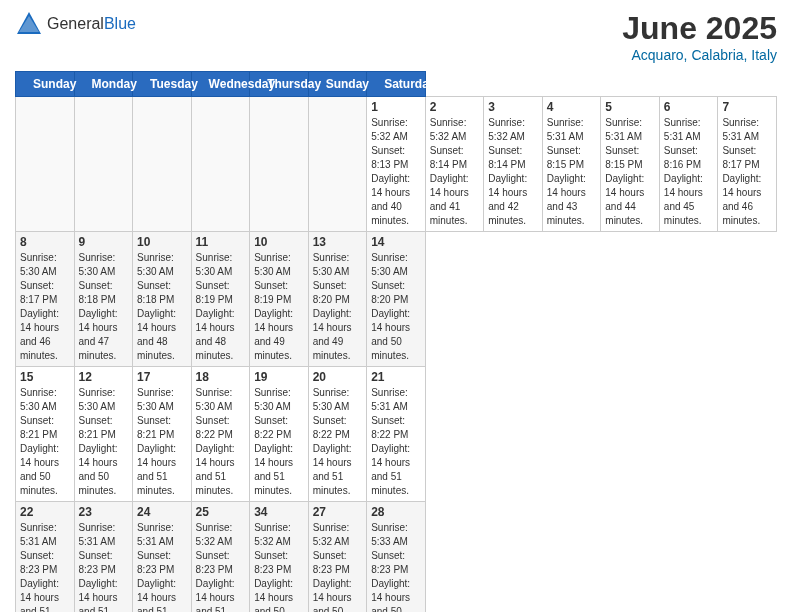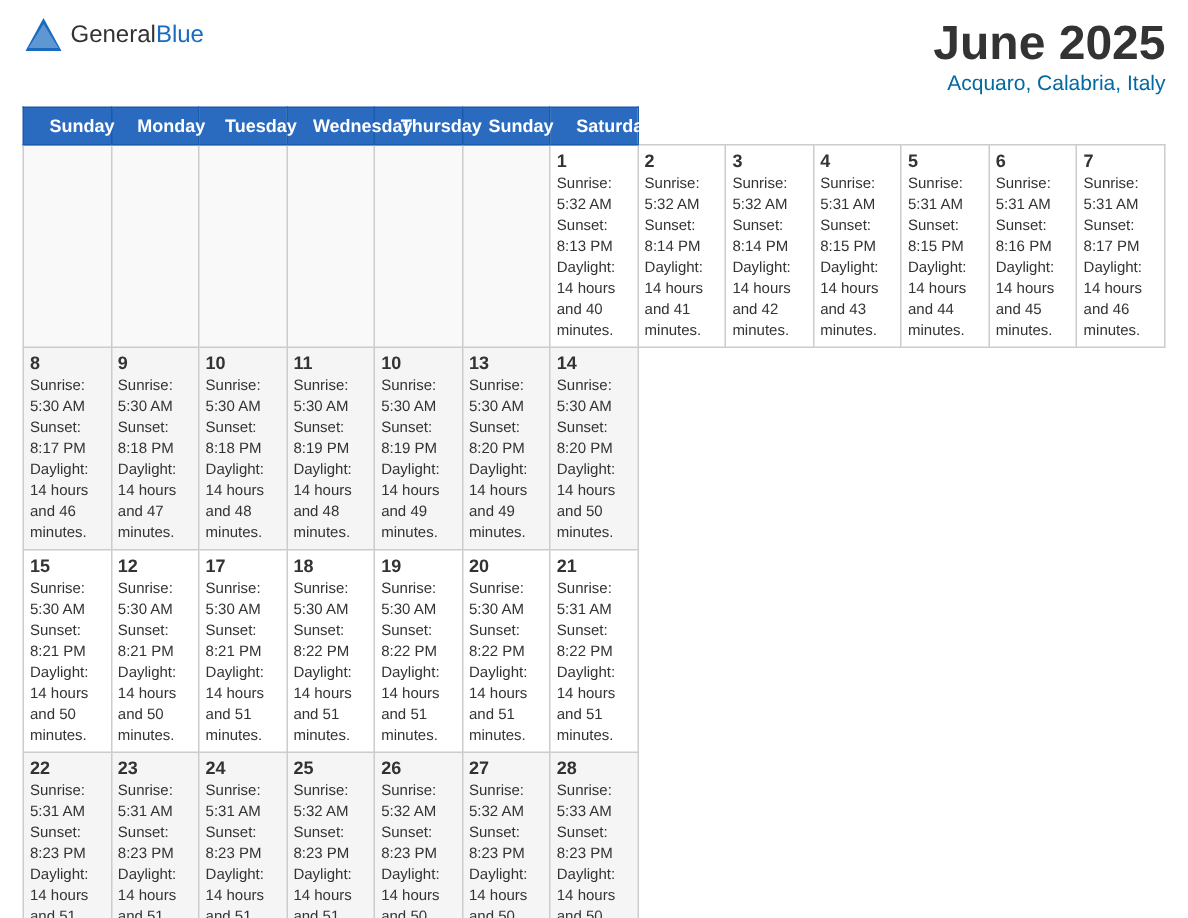--- a/index.html
+++ b/index.html
@@ -330,21 +330,21 @@
       </td>
           <td>
         <span class="day-number">25</span>
         <div class="day-info">
           <div>Sunrise: 5:32 AM</div>
           <div>Sunset: 8:23 PM</div>
           <div>Daylight: 14 hours and 51 minutes.</div>
         </div>
       </td>
           <td>
-        <span class="day-number">26</span>
+        <span class="day-number">34</span>
         <div class="day-info">
           <div>Sunrise: 5:32 AM</div>
           <div>Sunset: 8:23 PM</div>
           <div>Daylight: 14 hours and 50 minutes.</div>
         </div>
       </td>
           <td>
         <span class="day-number">27</span>
         <div class="day-info">
           <div>Sunrise: 5:32 AM</div>

